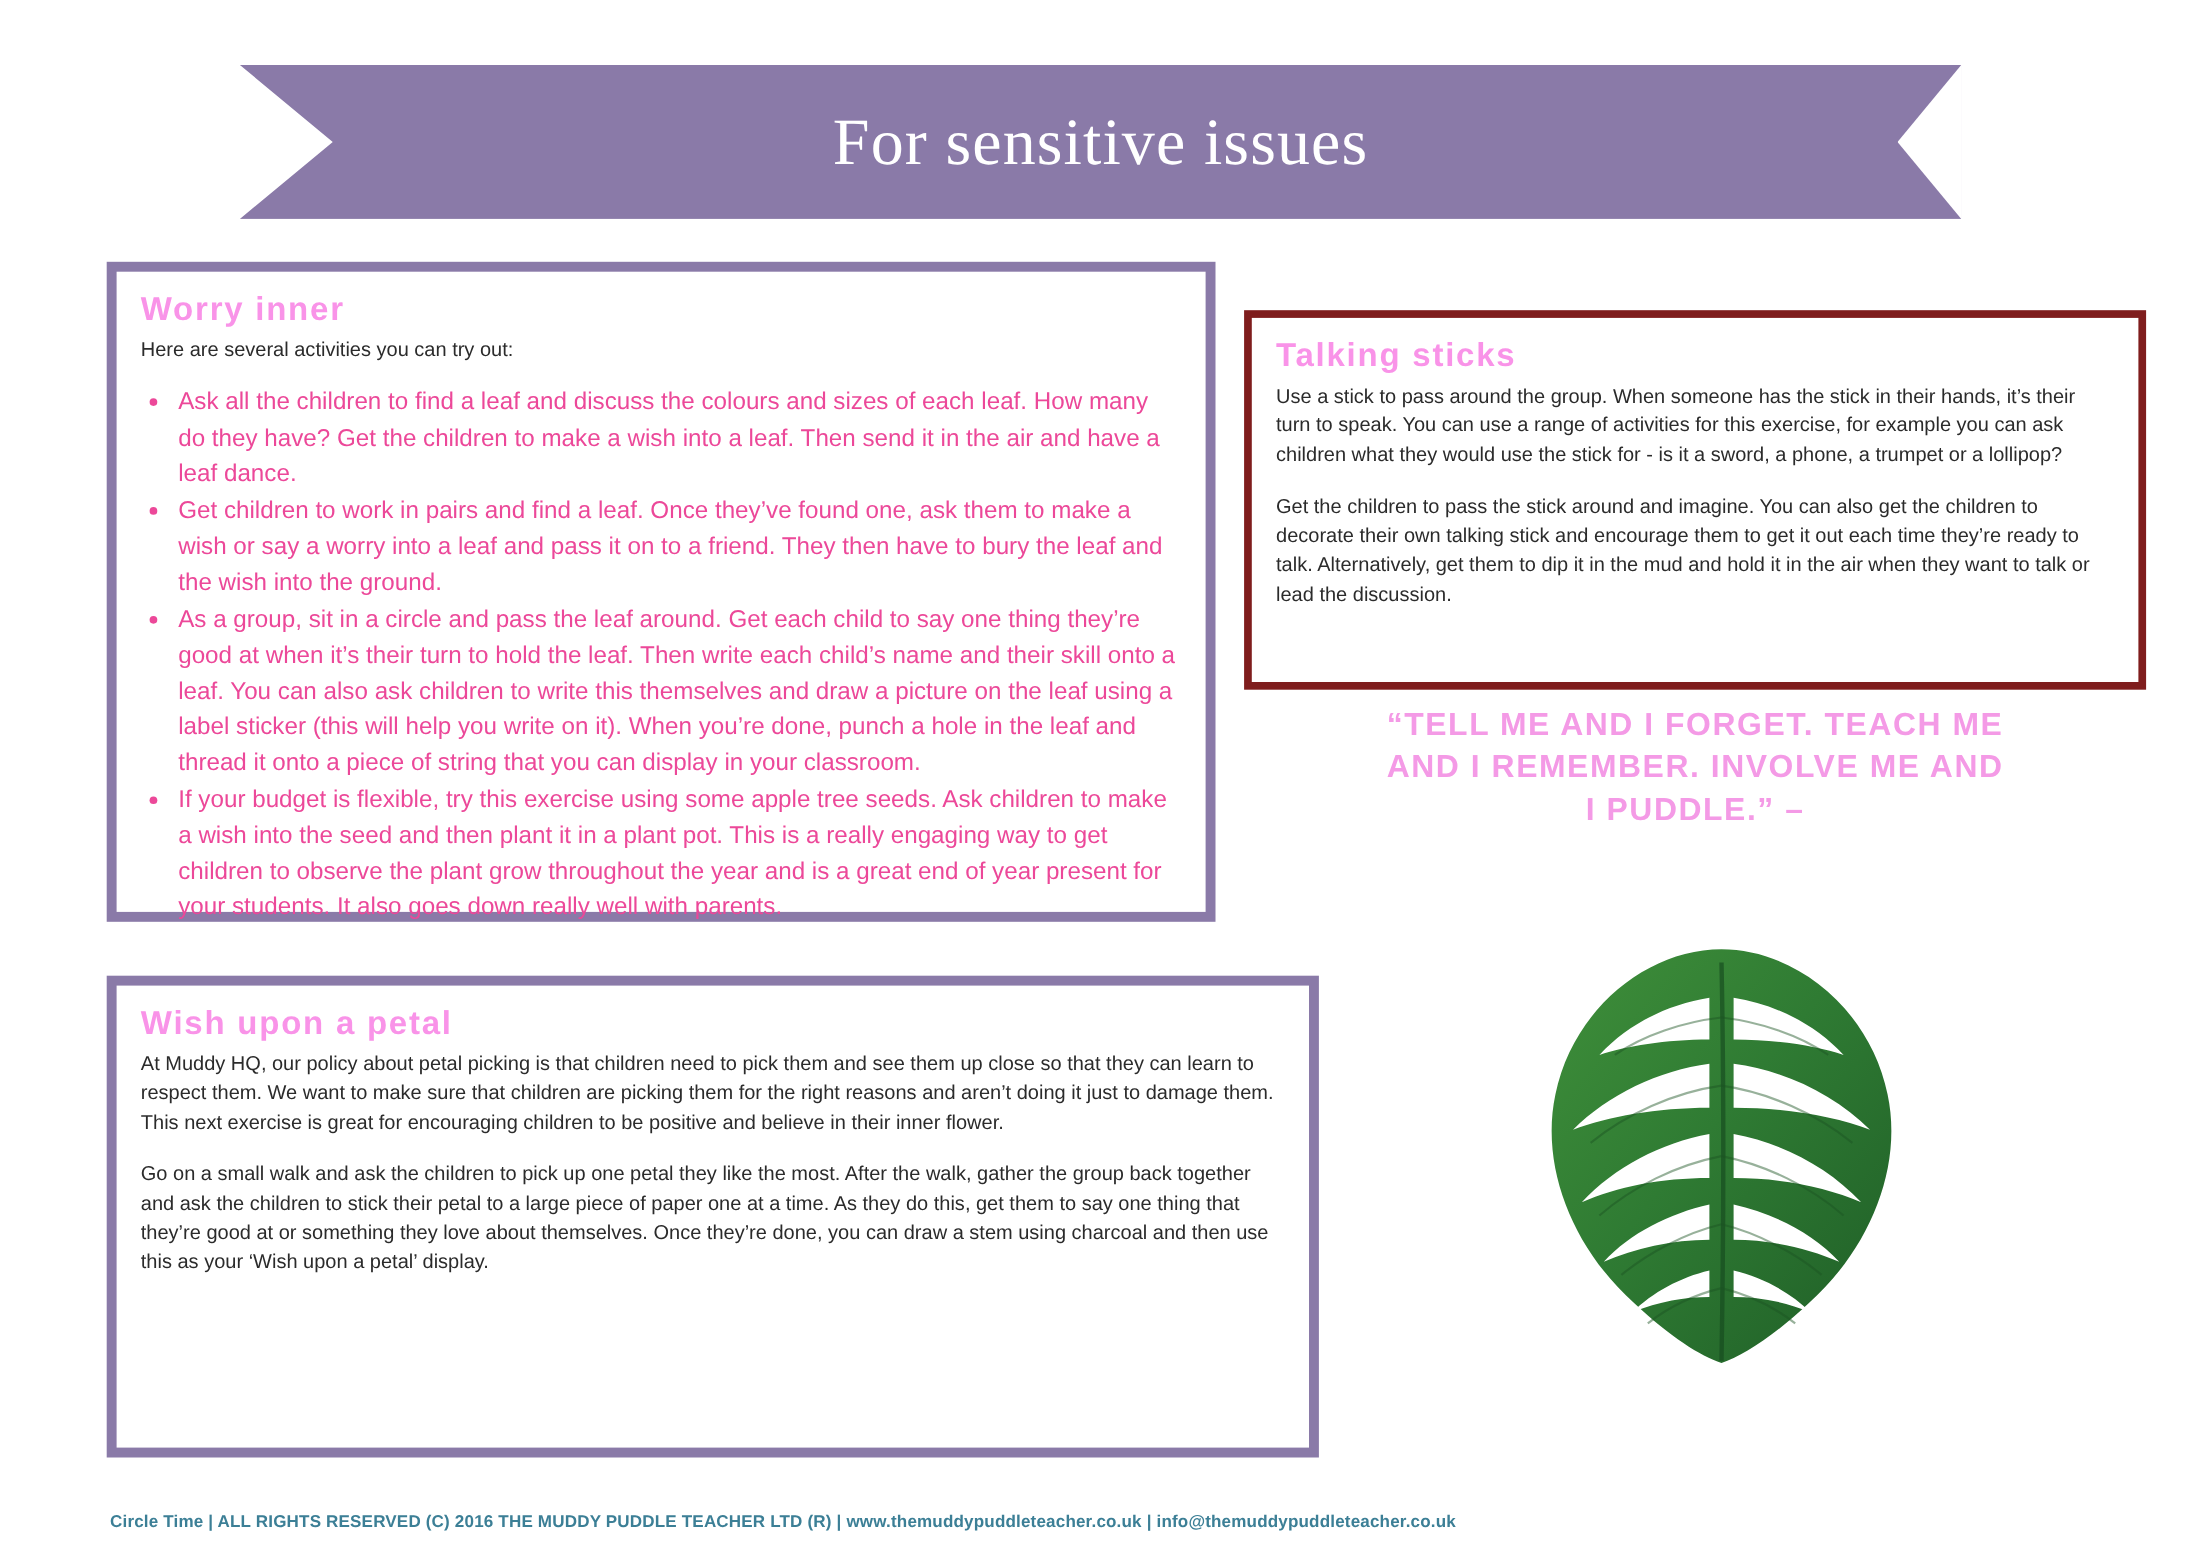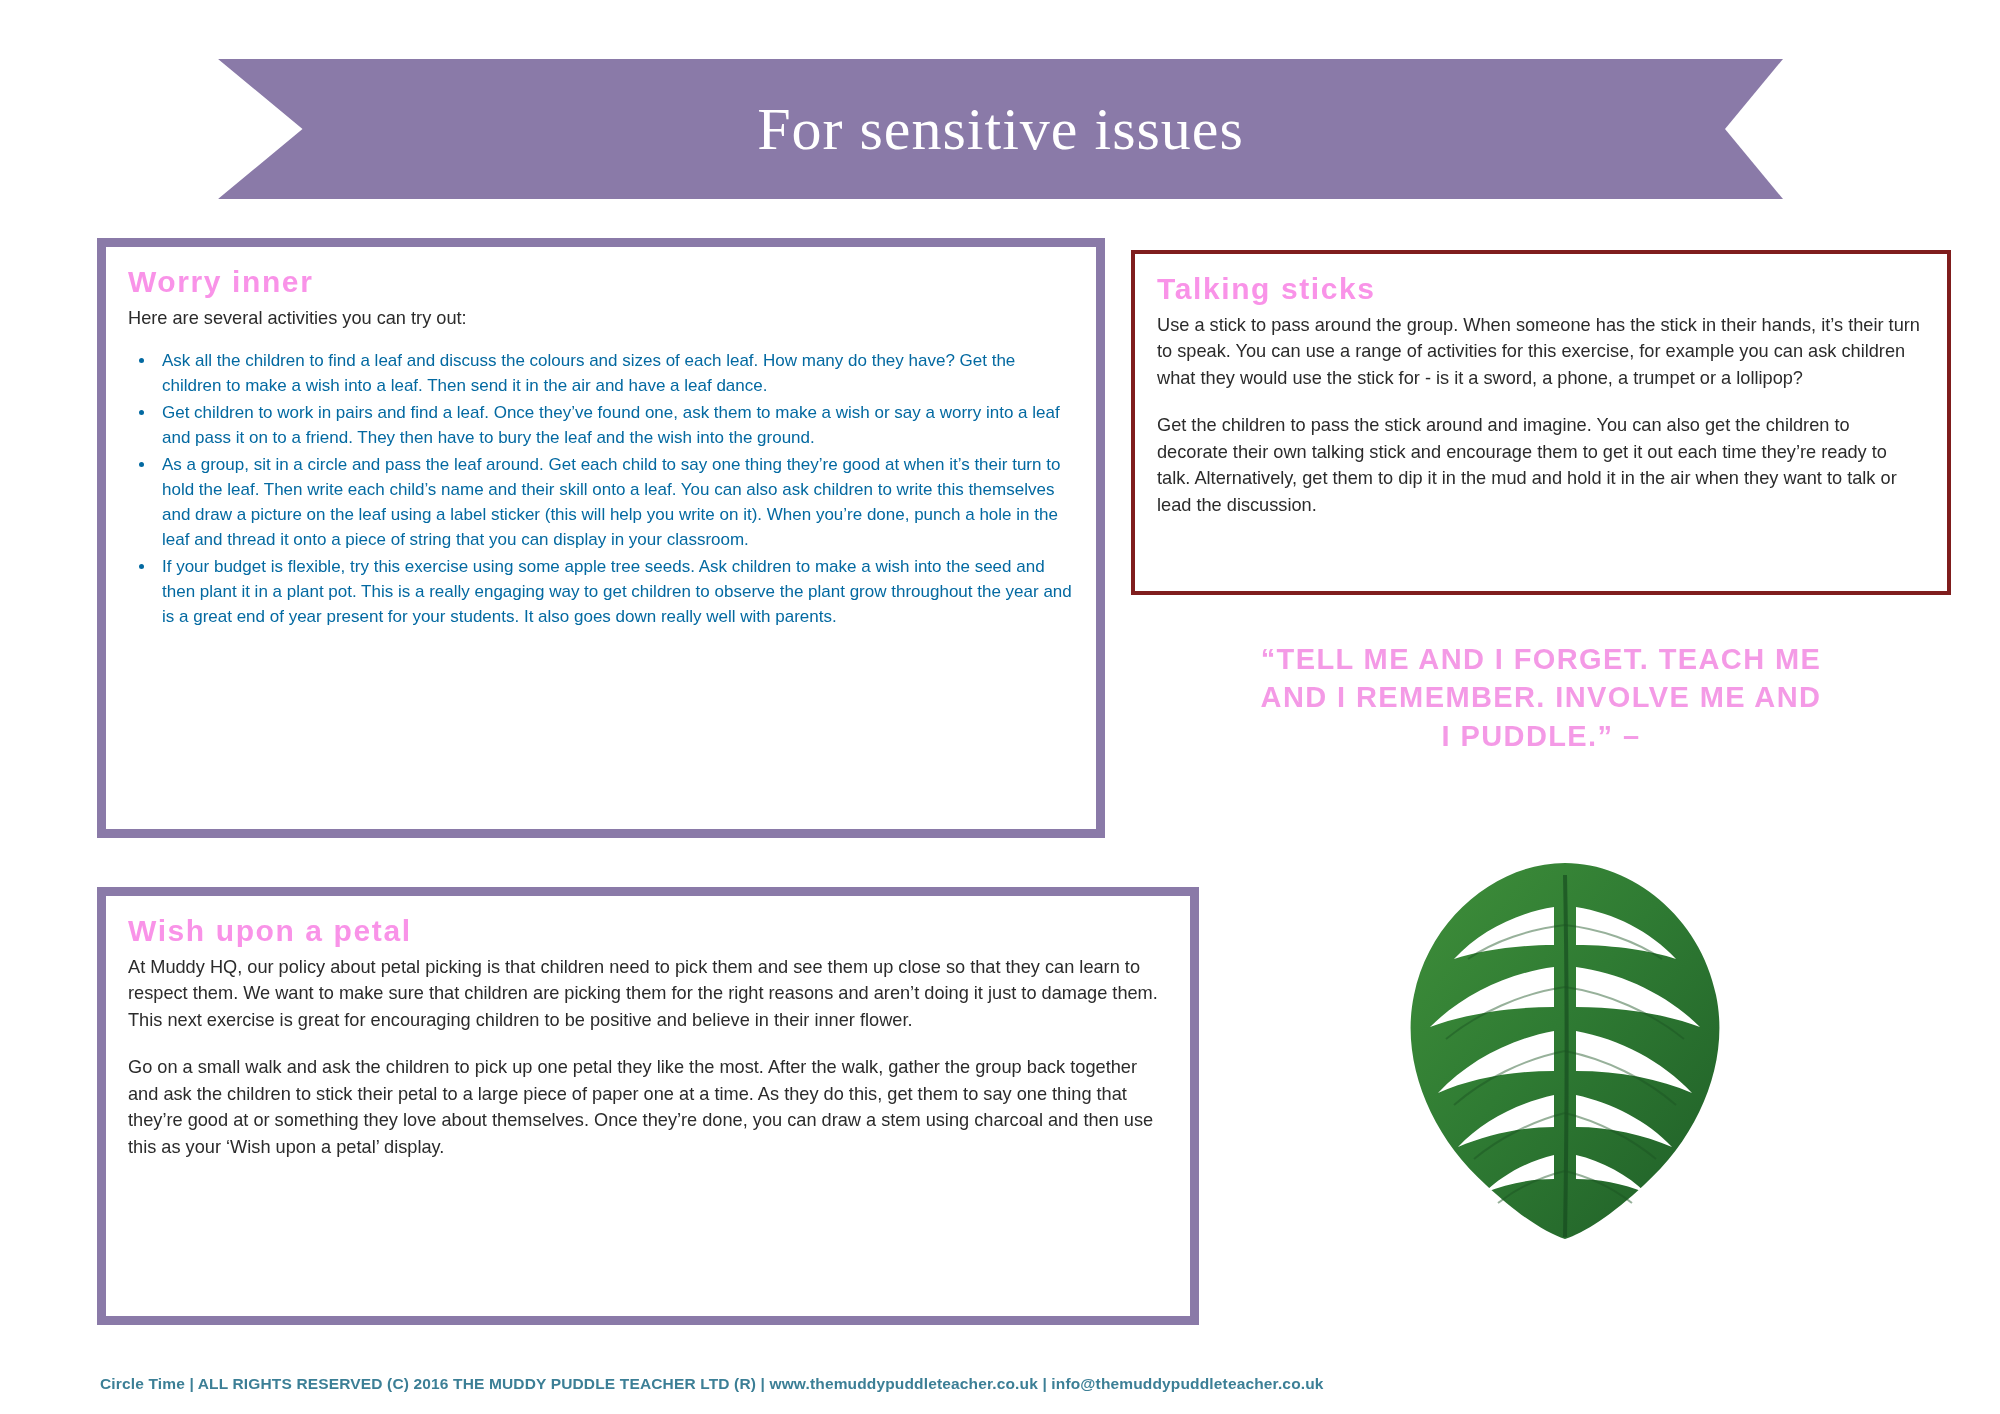--- a/index.html
+++ b/index.html
@@ -72,21 +72,21 @@
     white-space: nowrap;
   }
 
   
   .card {
     position: absolute;
     box-sizing: border-box;
     background: #ffffff;
   }
   .card-purple { border: 9px solid #8a7aa8; }
-  .card-pink   { border: 4px solid #7f1d1d; }
+  .card-pink   { border: 7px solid #7f1d1d; margin-top: 32px; }
 
   .card-inner {
     padding: 16px 22px 18px 22px;
   }
 
   .card-title {
     margin: 0 0 4px 0;
     color: #f993e8;
     font-size: 30px;
     font-weight: 700;
@@ -98,22 +98,22 @@
     color: #2b2b2b;
     font-size: 18.2px;
     line-height: 1.47;
     margin: 0;
   }
   .body-text + .body-text { margin-top: 20px; }
 
   ul.activity-list {
     margin: 18px 0 0 0;
     padding-left: 28px;
-    color: #0369a1;
-    font-size: 17px;
+    color: #ec4899;
+    font-size: 22px;
     line-height: 1.47;
   }
   ul.activity-list li {
     margin-bottom: 2px;
     padding-left: 6px;
   }
 
   
   #card-worry {
     left: 97px;  top: 238px;

